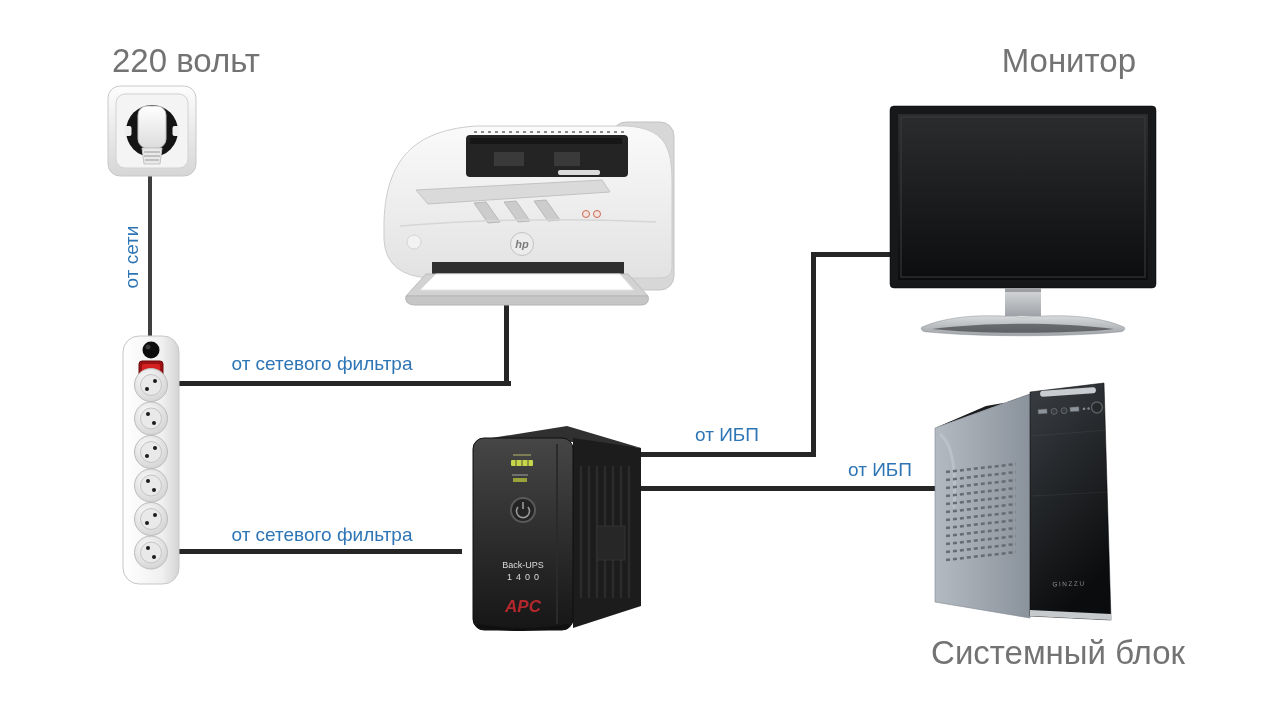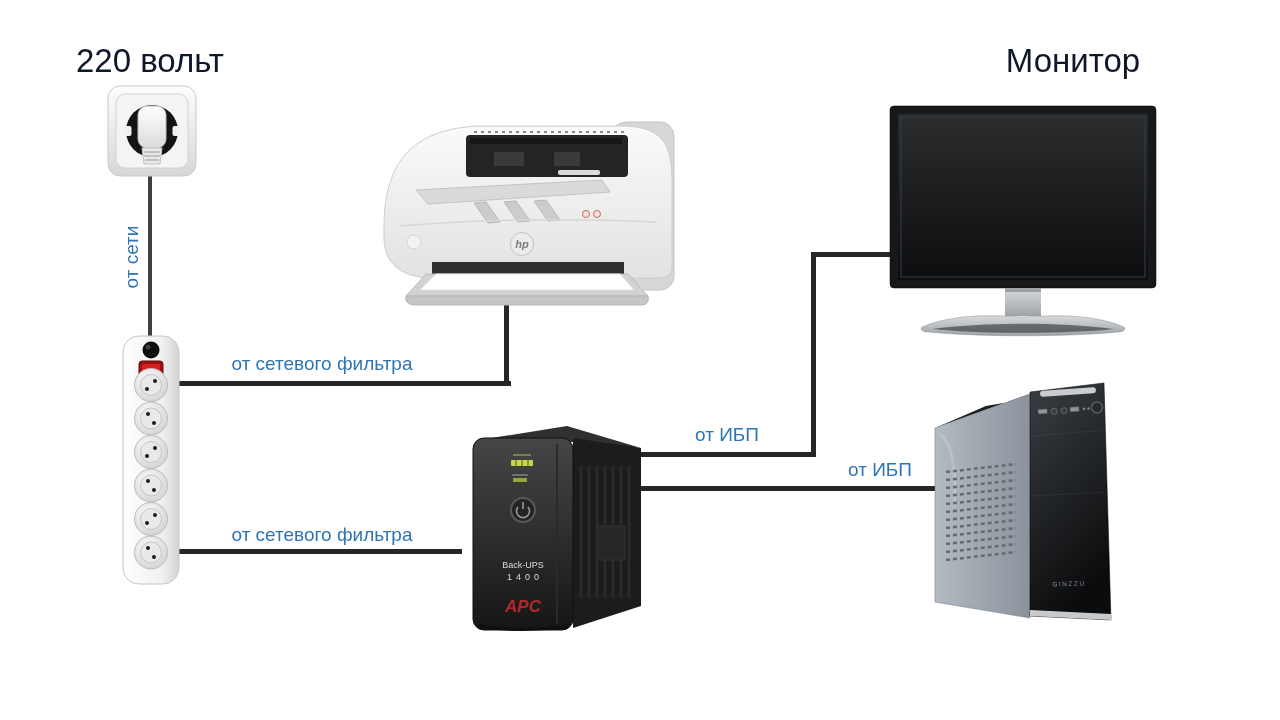--- a/index.html
+++ b/index.html
@@ -1,21 +1,21 @@
 <!DOCTYPE html>
 <html><head>
 <meta charset="utf-8">
 <style>
   html,body{margin:0;padding:0;background:#ffffff;}
   #stage{
     position:relative;width:1280px;height:720px;background:#ffffff;overflow:hidden;
     font-family:"Liberation Sans", sans-serif;
   }
   .heading{
-    position:absolute;color:#0f172a;font-size:33px;line-height:38px;text-align:center;
+    position:absolute;color:#737373;font-size:33px;line-height:38px;text-align:right;
     letter-spacing:0px;z-index:4;
   }
   .wire{position:absolute;background:#262626;z-index:1;}
   .cord{position:absolute;background:#3f3f3f;z-index:1;}
   .wire-label{
     position:absolute;color:#2E75B6;font-size:19px;text-align:center;z-index:4;white-space:nowrap;
   }
   .wire-label.vertical{transform:rotate(-90deg);transform-origin:center center;}
   .device{position:absolute;z-index:2;}
   svg text{font-family:"Liberation Sans", sans-serif;}
@@ -42,21 +42,22 @@
 
   <div class="wire-label" style="left:222px;top:353px;width:200px;">от сетевого фильтра</div>
 
   <div class="wire-label" style="left:222px;top:524px;width:200px;">от сетевого фильтра</div>
 
   <div class="wire-label" style="left:677px;top:424px;width:100px;">от ИБП</div>
 
   <div class="wire-label" style="left:830px;top:459px;width:100px;">от ИБП</div>
 
   <div class="heading" style="left:40px;top:42px;width:220px;">220 вольт</div>
-  <div class="heading" style="left:958px;top:42px;width:230px;">Монитор</div>
+  <div class="heading" style="left:906px;top:42px;width:230px;">Монитор</div>
+  <div class="heading" style="left:895px;top:634px;width:290px;">Системный блок</div>
 
   <div class="device" style="left:106px;top:84px;">
     <svg width="92" height="96" viewBox="0 0 92 96">
       <defs>
         <linearGradient id="outG" x1="0" y1="0" x2="0" y2="1">
           <stop offset="0" stop-color="#fdfdfd"></stop>
             <stop offset="1" stop-color="#d6d6d6"></stop>
         </linearGradient>
         <linearGradient id="plugG" x1="0" y1="0" x2="0" y2="1">
           <stop offset="0" stop-color="#ffffff"></stop>

